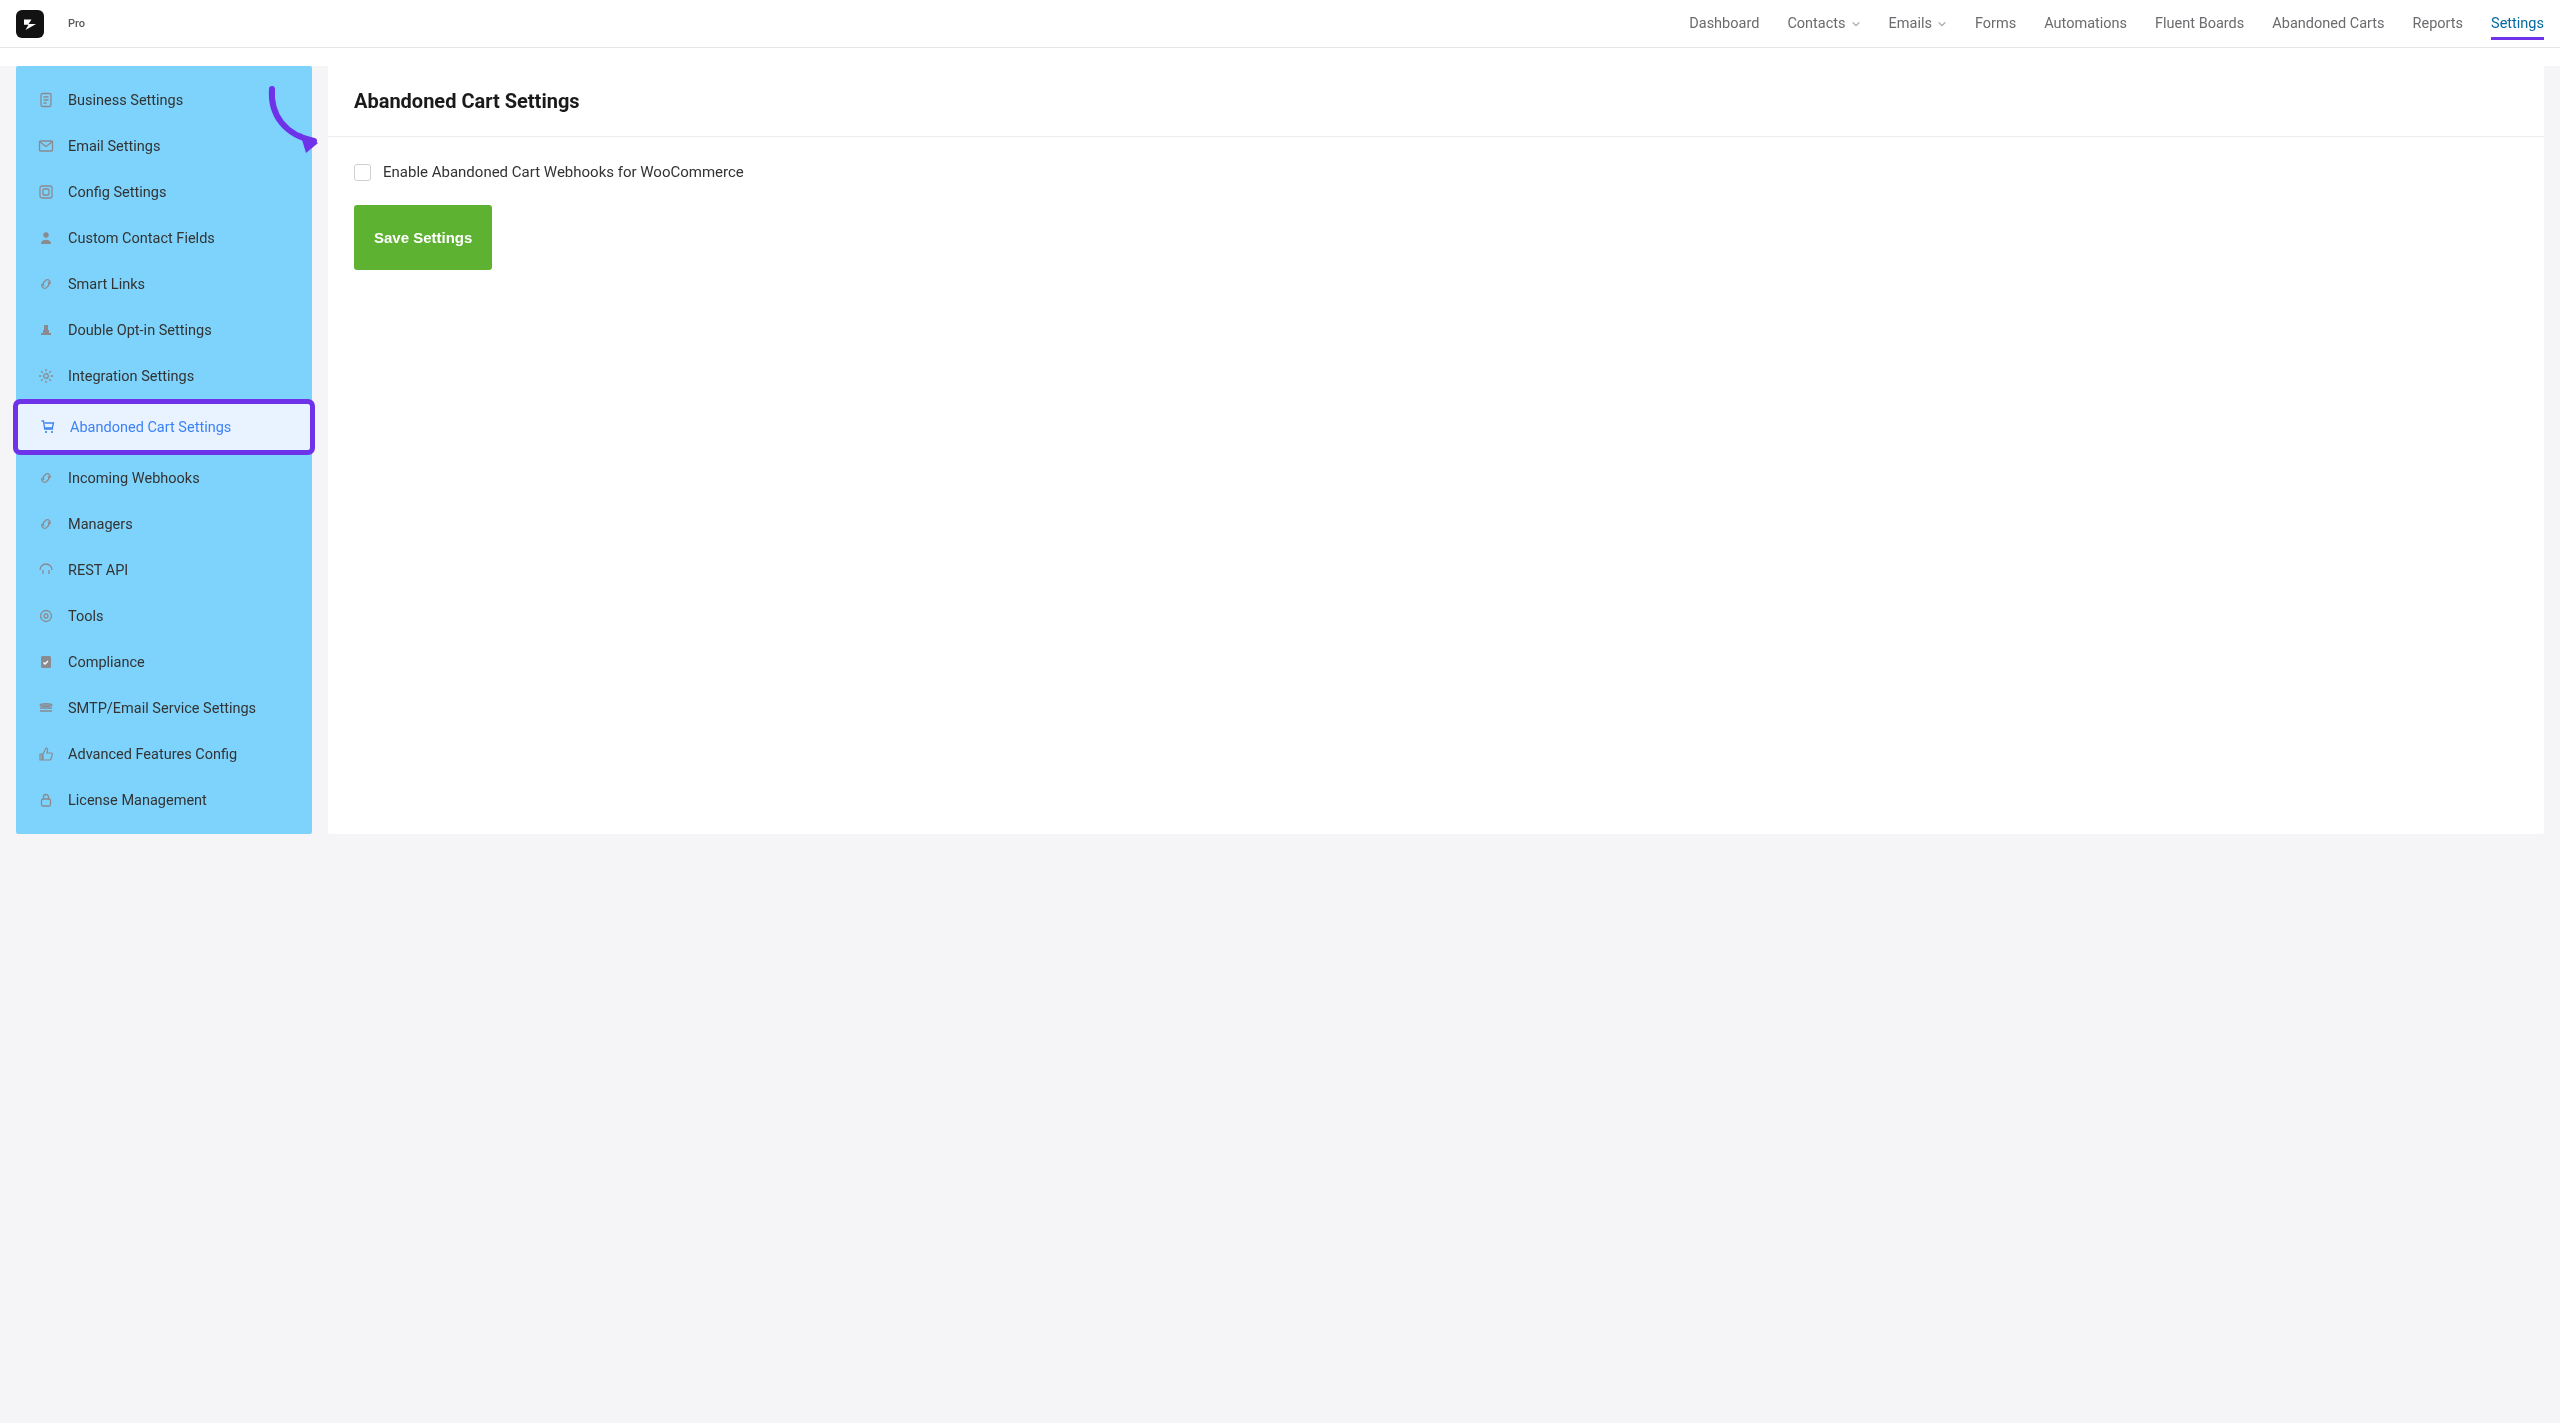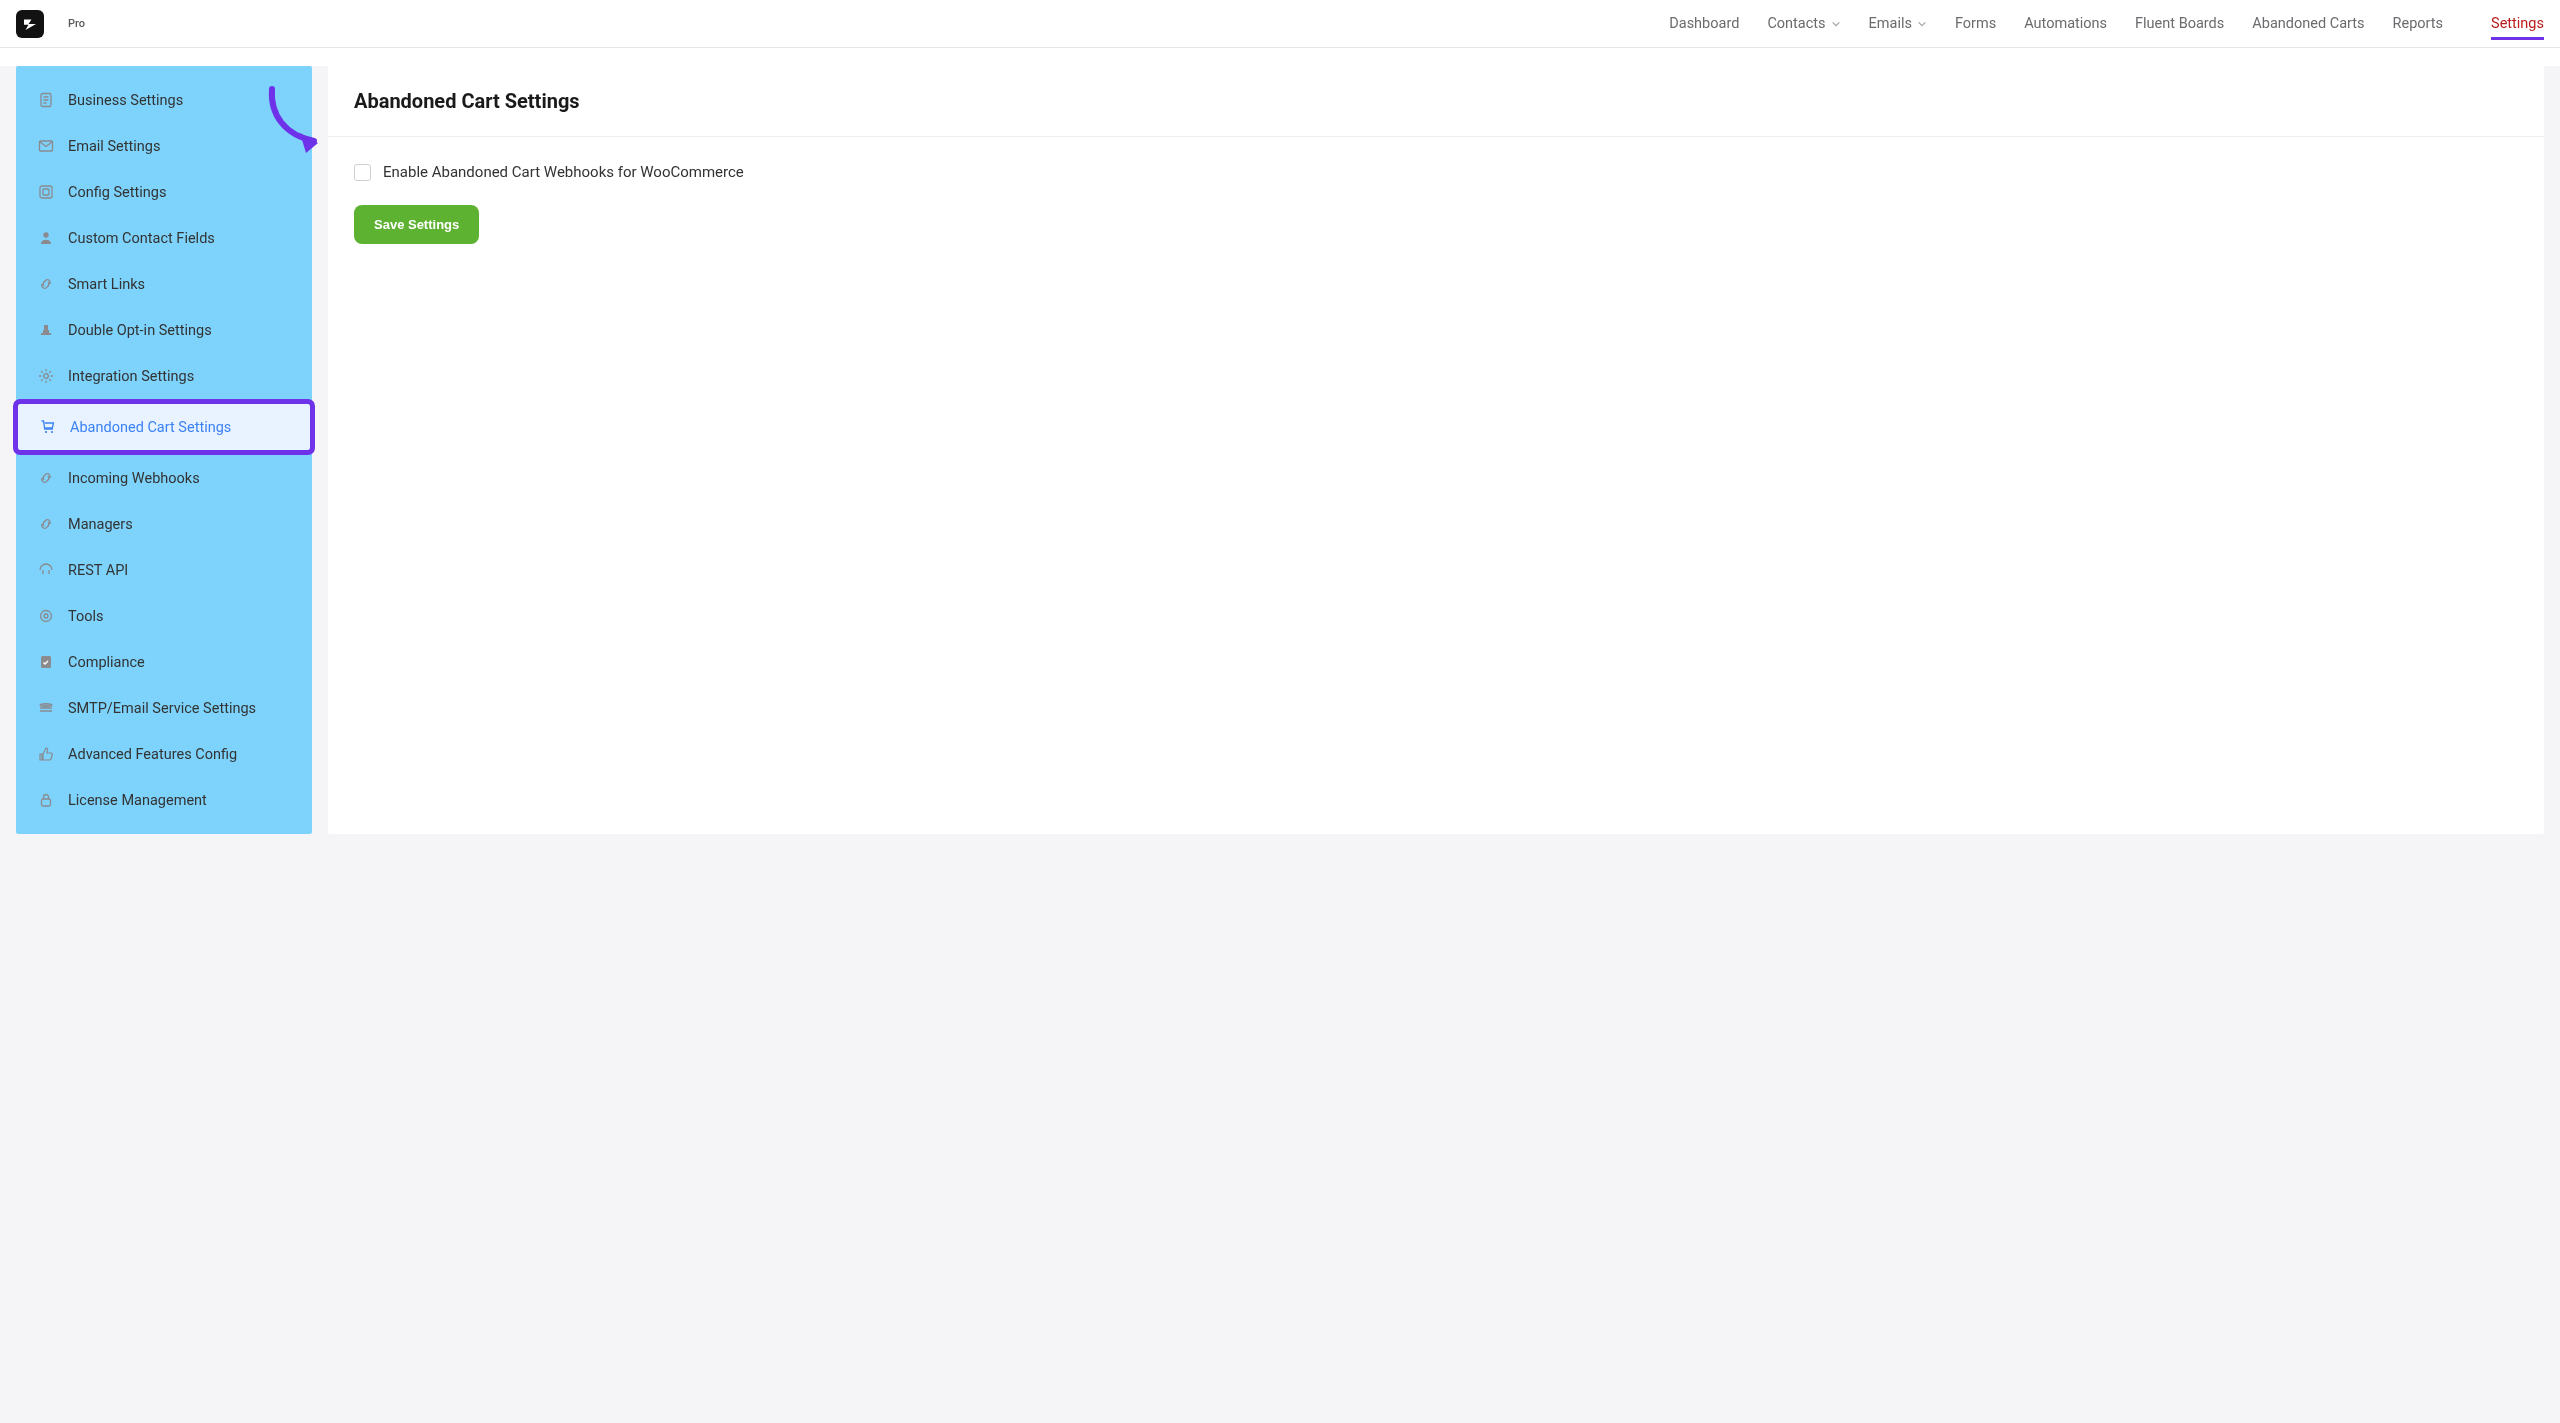--- a/index.html
+++ b/index.html
@@ -43,23 +43,22 @@
       font-size: 14.5px;
       cursor: pointer;
       height: 32px;
       display: flex;
       align-items: center;
       gap: 5px;
       border-bottom: 3px solid transparent;
       padding-top: 3px;
     }
     .nav-item.active {
-      color: #b91c1c;
+      color: #0369a1;
       border-bottom: 3px solid #6e33e8;
-      margin-left: 20px;
     }
     .nav-item .chev { width: 10px; height: 10px; opacity: .6; }
     .secondary-bar {
       height: 18px;
       background: #fff;
     }
     .shell {
       display: flex;
       padding: 0 16px 16px 16px;
       gap: 16px;
@@ -129,24 +128,24 @@
       cursor: pointer;
     }
     .check-label {
       font-size: 15px;
       color: #333;
     }
     .save-btn {
       background: #5eb232;
       color: #fff;
       border: none;
-      padding: 12px 20px;
-      font-size: 13px;
+      padding: 24px 20px;
+      font-size: 15px;
       font-weight: 600;
-      border-radius: 8px;
+      border-radius: 3px;
       cursor: pointer;
     }
     .annot-arrow {
       position: absolute;
       top: 85px;
       left: 260px;
       pointer-events: none;
     }
   </style>
 </head>

